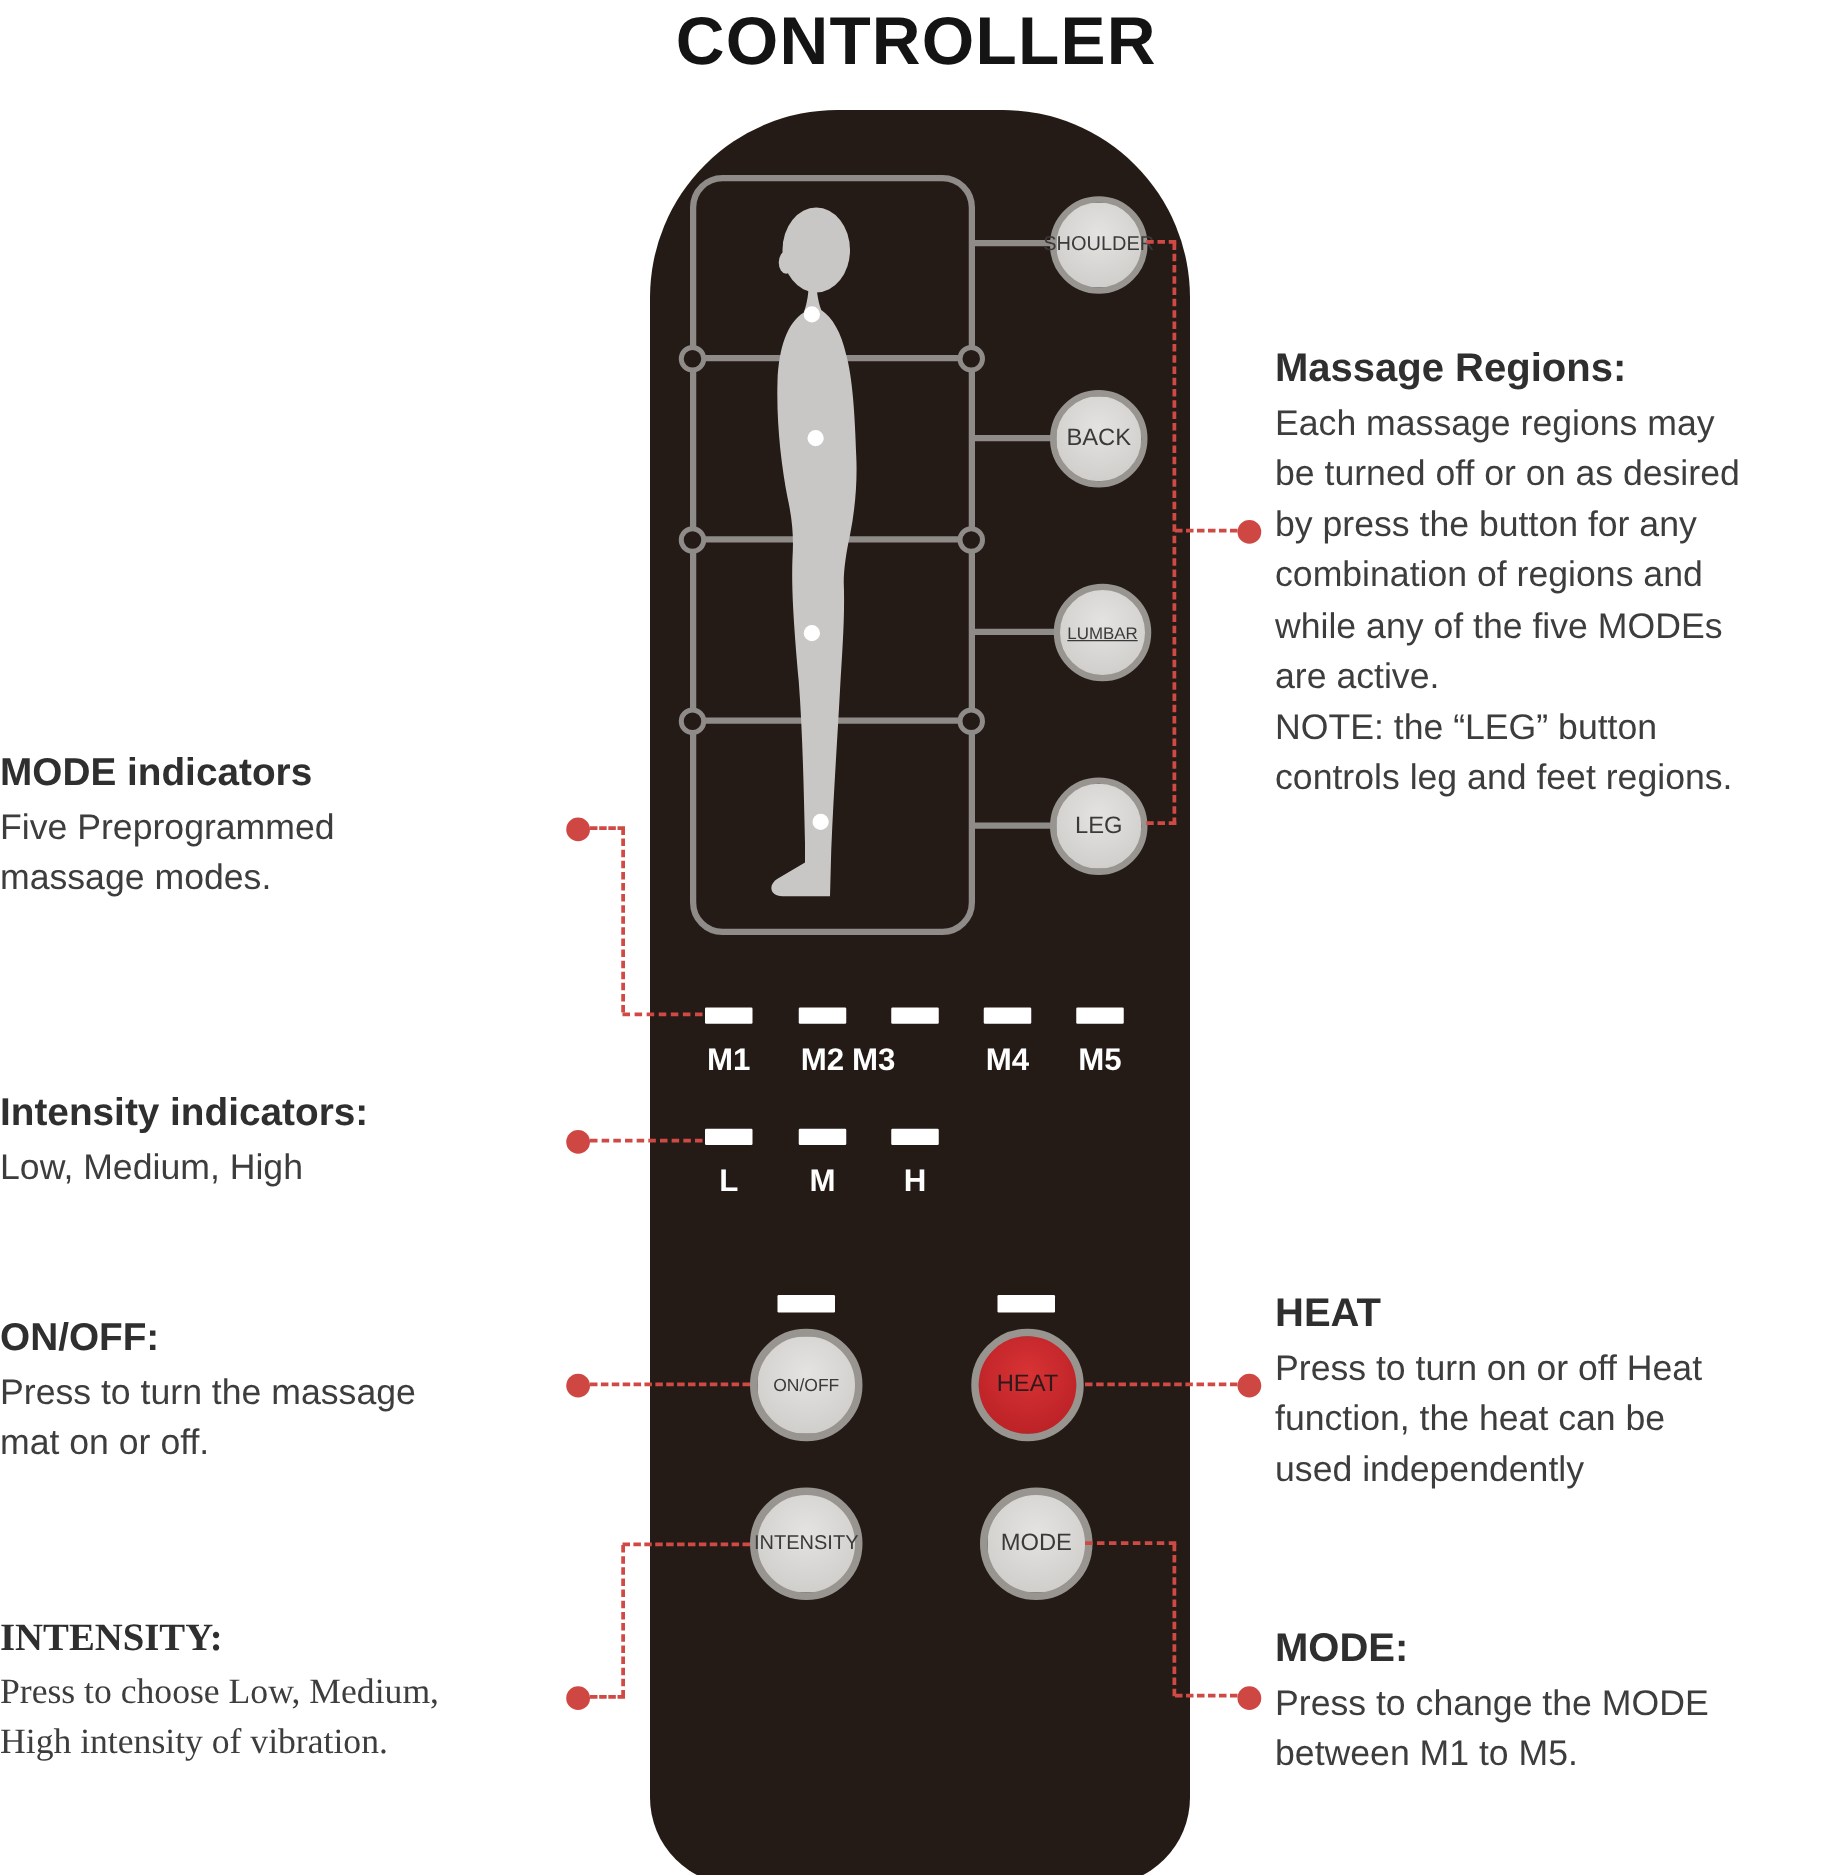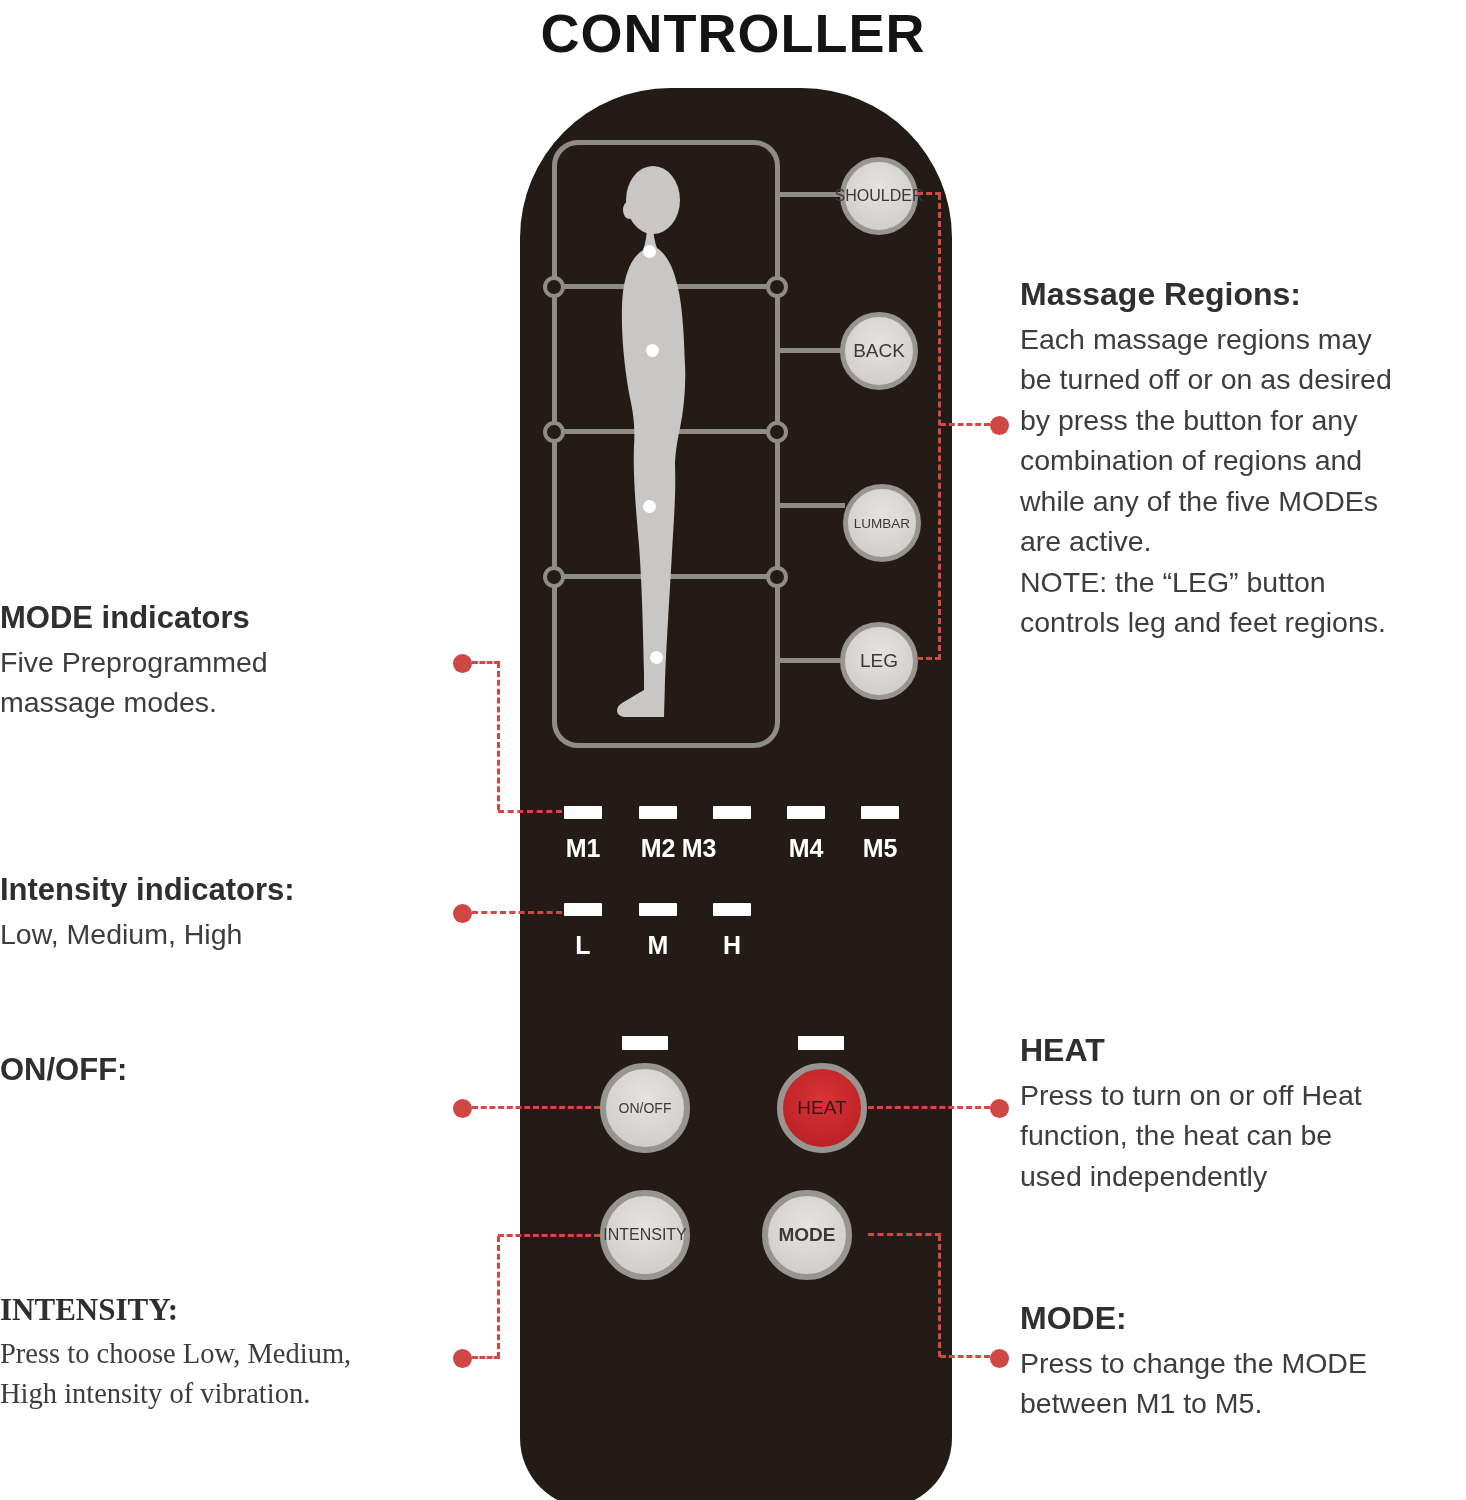--- a/index.html
+++ b/index.html
@@ -122,21 +122,21 @@
   <div class="abs connector" style="left:778px; top:348px; width:64px;"></div>
   <div class="abs connector" style="left:778px; top:503px; width:67px;"></div>
   <div class="abs connector" style="left:778px; top:658px; width:64px;"></div>
 
   <div class="abs rbtn fs12" style="left:840px; top:157px;">
     <span>SHOULDER</span>
   </div>
   <div class="abs rbtn fs16" style="left:840px; top:312px;">
     <span>BACK</span>
   </div>
-  <div class="abs rbtn fs13" style="left:843px; top:484px;">
+  <div class="abs rbtn fs13" style="left:843px; top:467px;text-decoration:underline;">
     <span>LUMBAR</span>
   </div>
   <div class="abs rbtn fs16" style="left:840px; top:622px;">
     <span>LEG</span>
   </div>
 
   <div class="abs dash" style="left:564px; top:806px;"></div>
   <div class="abs dash" style="left:639px; top:806px;"></div>
   <div class="abs dash" style="left:713px; top:806px;"></div>
   <div class="abs dash" style="left:787px; top:806px;"></div>
@@ -159,21 +159,21 @@
 
   <div class="abs bigbtn fs14" style="left:600px; top:1063px;">
     <span>ON/OFF</span>
   </div>
   <div class="abs bigbtn heat fs16" style="left:777px; top:1063px;">
     <span>HEAT</span>
   </div>
   <div class="abs bigbtn fs12" style="left:600px; top:1190px;">
     <span>INTENSITY</span>
   </div>
-  <div class="abs bigbtn fs16" style="left:762px; top:1190px;font-weight:bold;">
+  <div class="abs bigbtn fs16" style="left:784px; top:1190px;">
     <span>MODE</span>
   </div>
 
   <div class="abs ann left" style="left:0px; top:600px;">
     <p class="ann-title">MODE indicators</p>
     <p class="ann-body">Five Preprogrammed
 massage modes.</p>
   </div>
   <div class="abs callout-dot" style="left:453px; top:654px;"></div>
   <div class="abs dl-h" style="left:472px; top:661px; width:28px;"></div>
@@ -182,20 +182,22 @@
 
   <div class="abs ann left" style="left:0px; top:872px;">
     <p class="ann-title">Intensity indicators:</p>
     <p class="ann-body">Low, Medium, High</p>
   </div>
   <div class="abs callout-dot" style="left:453px; top:904px;"></div>
   <div class="abs dl-h" style="left:472px; top:911px; width:90px;"></div>
 
   <div class="abs ann left" style="left:0px; top:1052px;">
     <p class="ann-title">ON/OFF:</p>
+    <p class="ann-body">Press to turn the massage
+mat on or off.</p>
   </div>
   <div class="abs callout-dot" style="left:453px; top:1099px;"></div>
   <div class="abs dl-h" style="left:472px; top:1106px; width:128px;"></div>
 
   <div class="abs ann left" style="left:0px; top:1292px;font-family:Liberation Serif, serif;">
     <p class="ann-title">INTENSITY:</p>
     <p class="ann-body">Press to choose Low, Medium,
 High intensity of vibration.</p>
   </div>
   <div class="abs callout-dot" style="left:453px; top:1349px;"></div>

